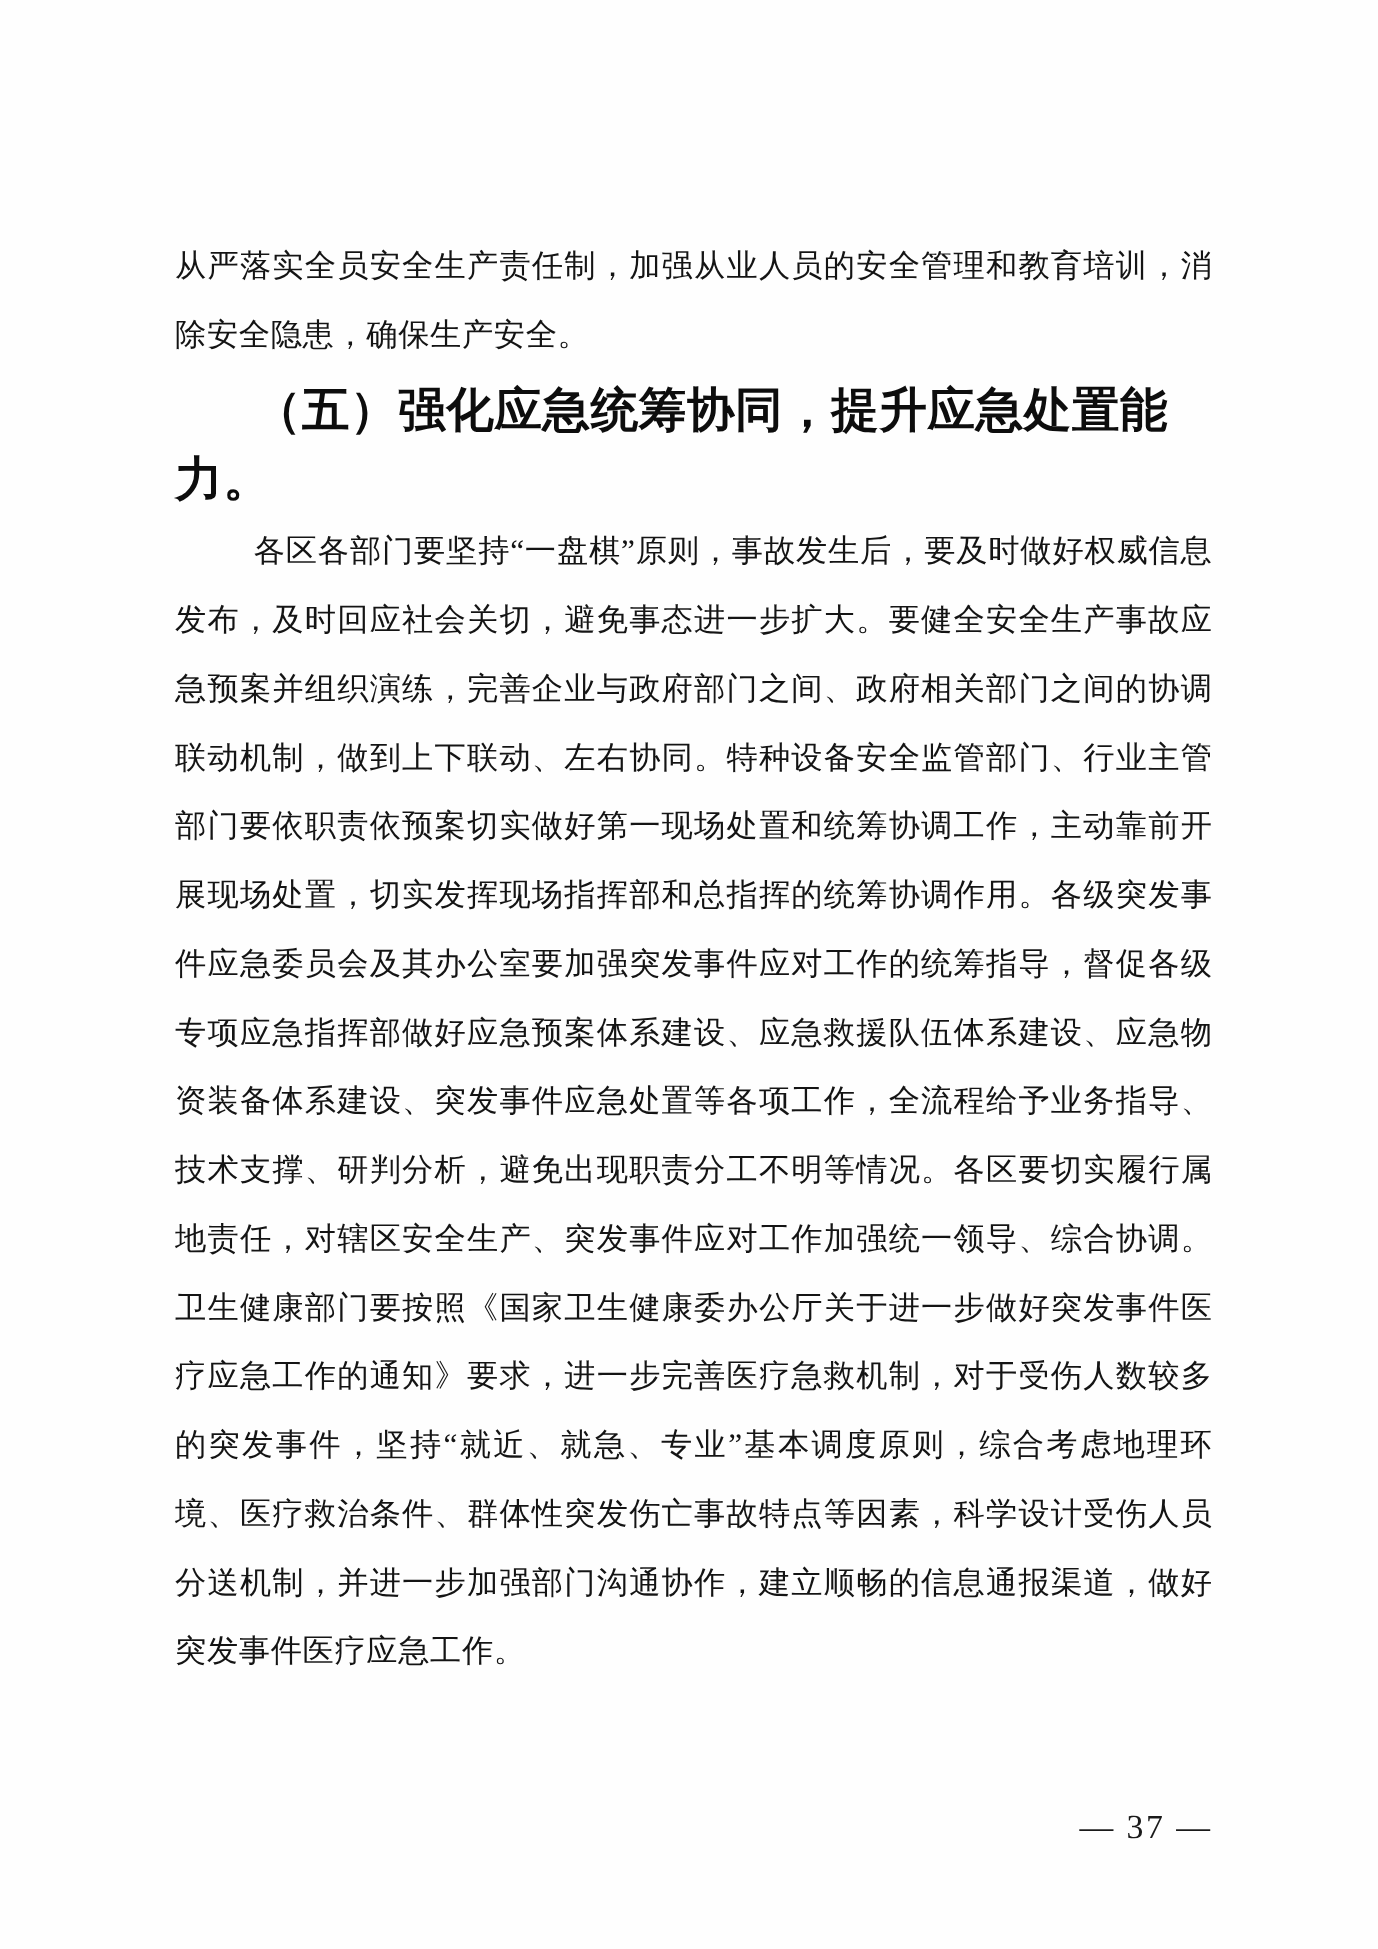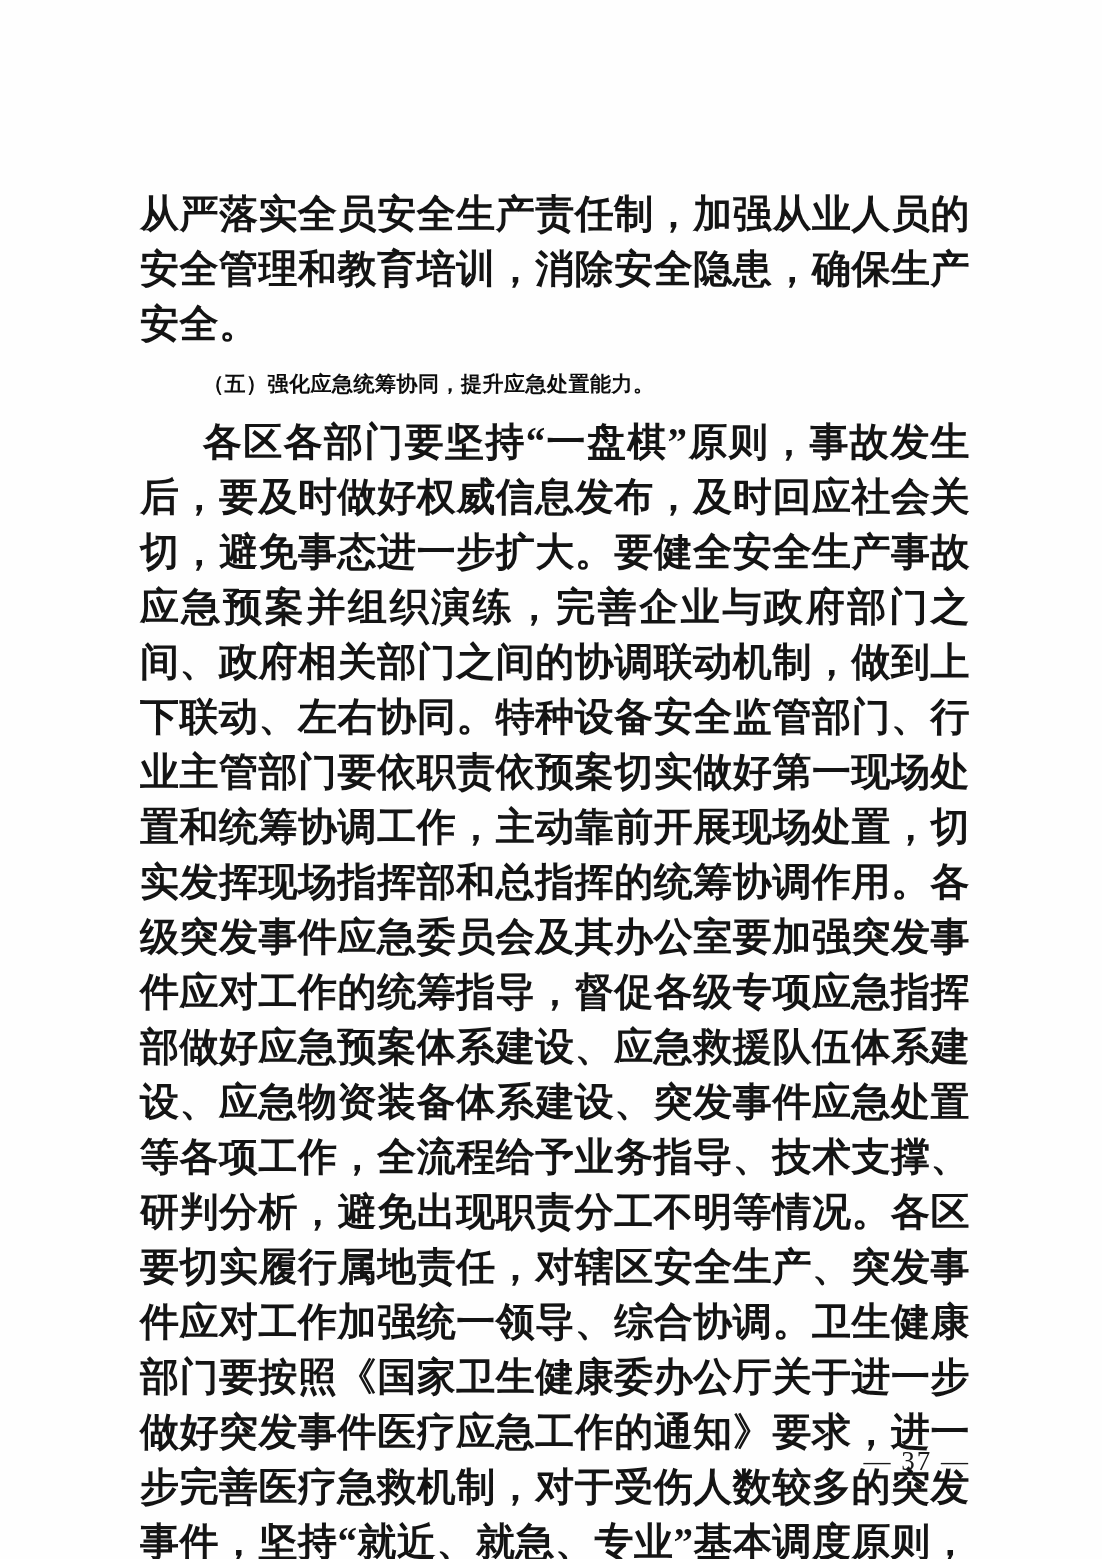--- a/index.html
+++ b/index.html
@@ -23,37 +23,36 @@
     height: 1559px;
     background: #fefefe;
   }
   .content {
     position: absolute;
     left: 140px;
     top: 186px;
     width: 830px;
   }
   .para {
-    font-size: 39px;
+    font-size: 25px;
     line-height: 55px;
     letter-spacing: 0.5px;
     text-align: justify;
     text-justify: inter-ideograph;
     margin: 0;
     color: #141414;
-    font-weight: bold;
   }
   .para-continue {
     text-indent: 0;
   }
   .para-indent {
     text-indent: 63px;
   }
   .heading {
-    font-size: 21px;
+    font-size: 38px;
     line-height: 55px;
     font-weight: bold;
     text-indent: 63px;
     margin: 6px 0 2px 0;
     color: #0d0d0d;
     letter-spacing: 0.5px;
   }
   .body-block {
     margin-top: 2px;
   }

